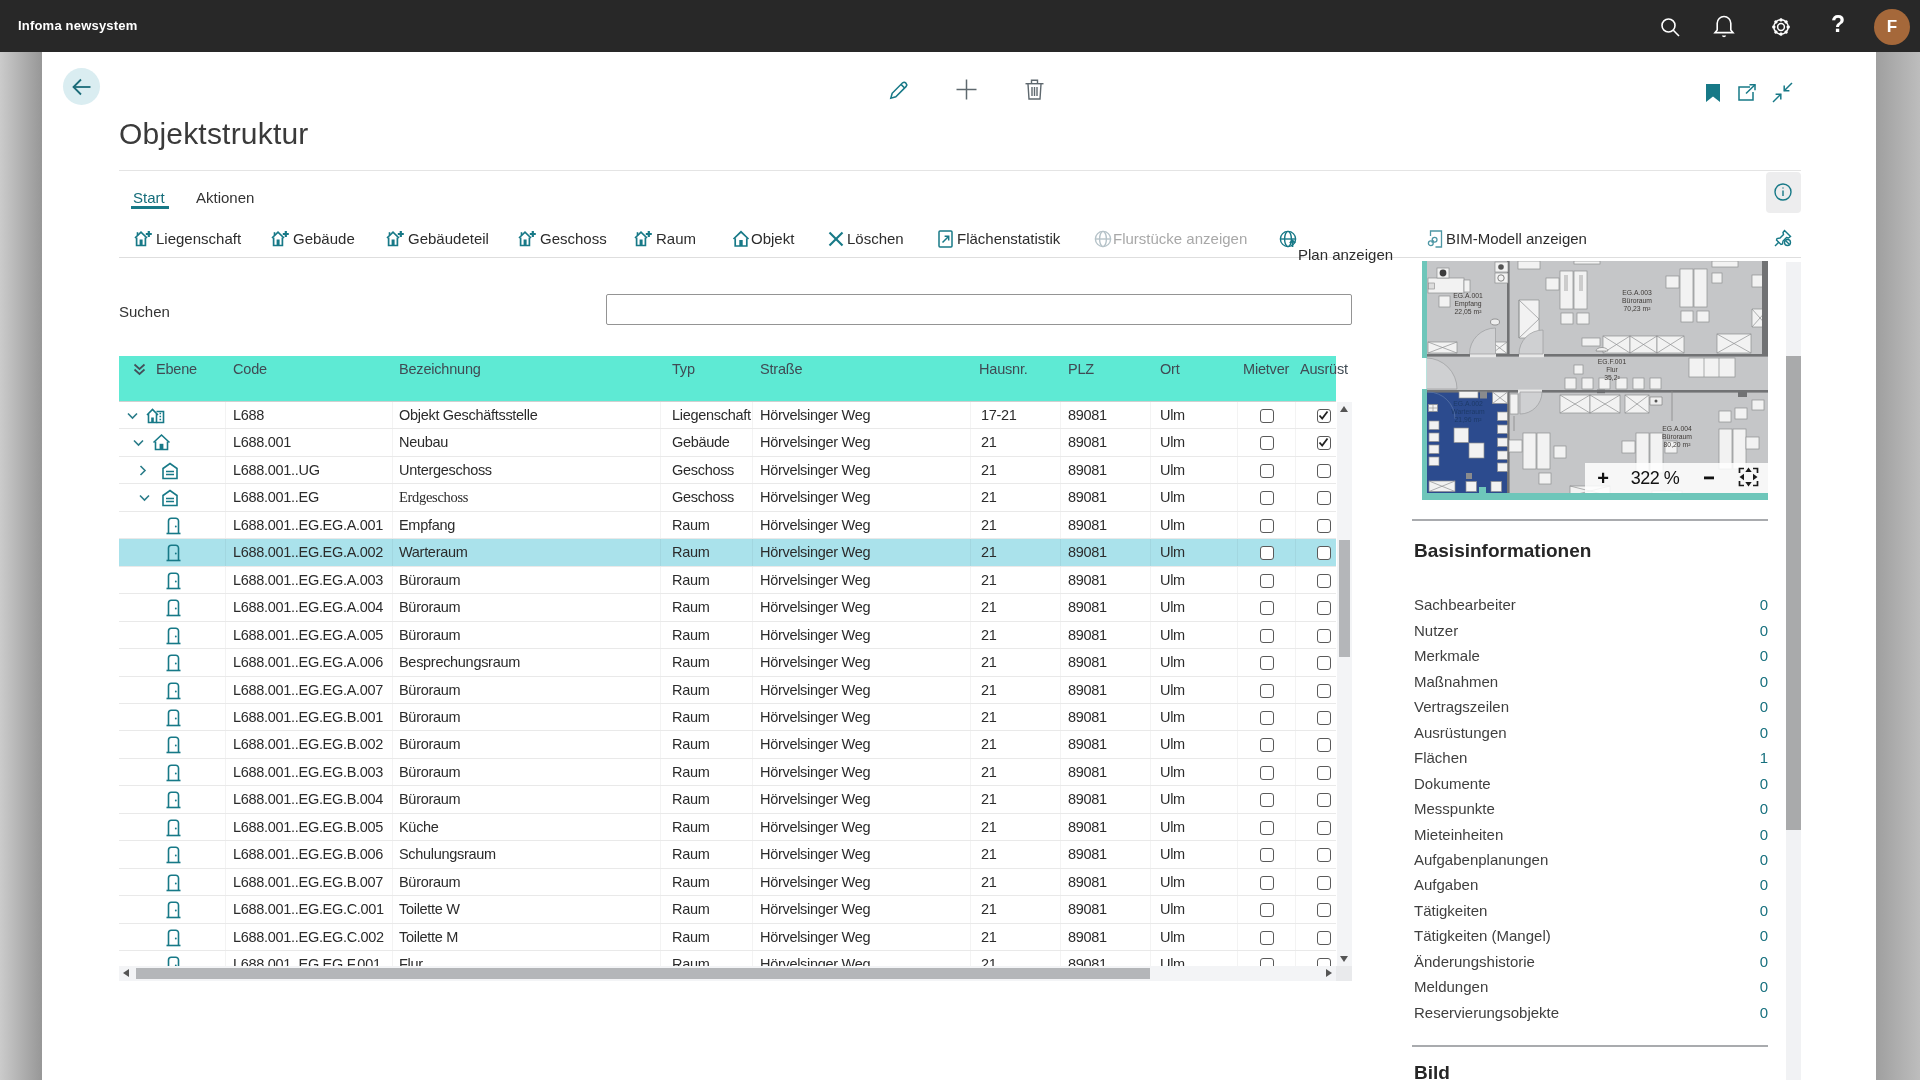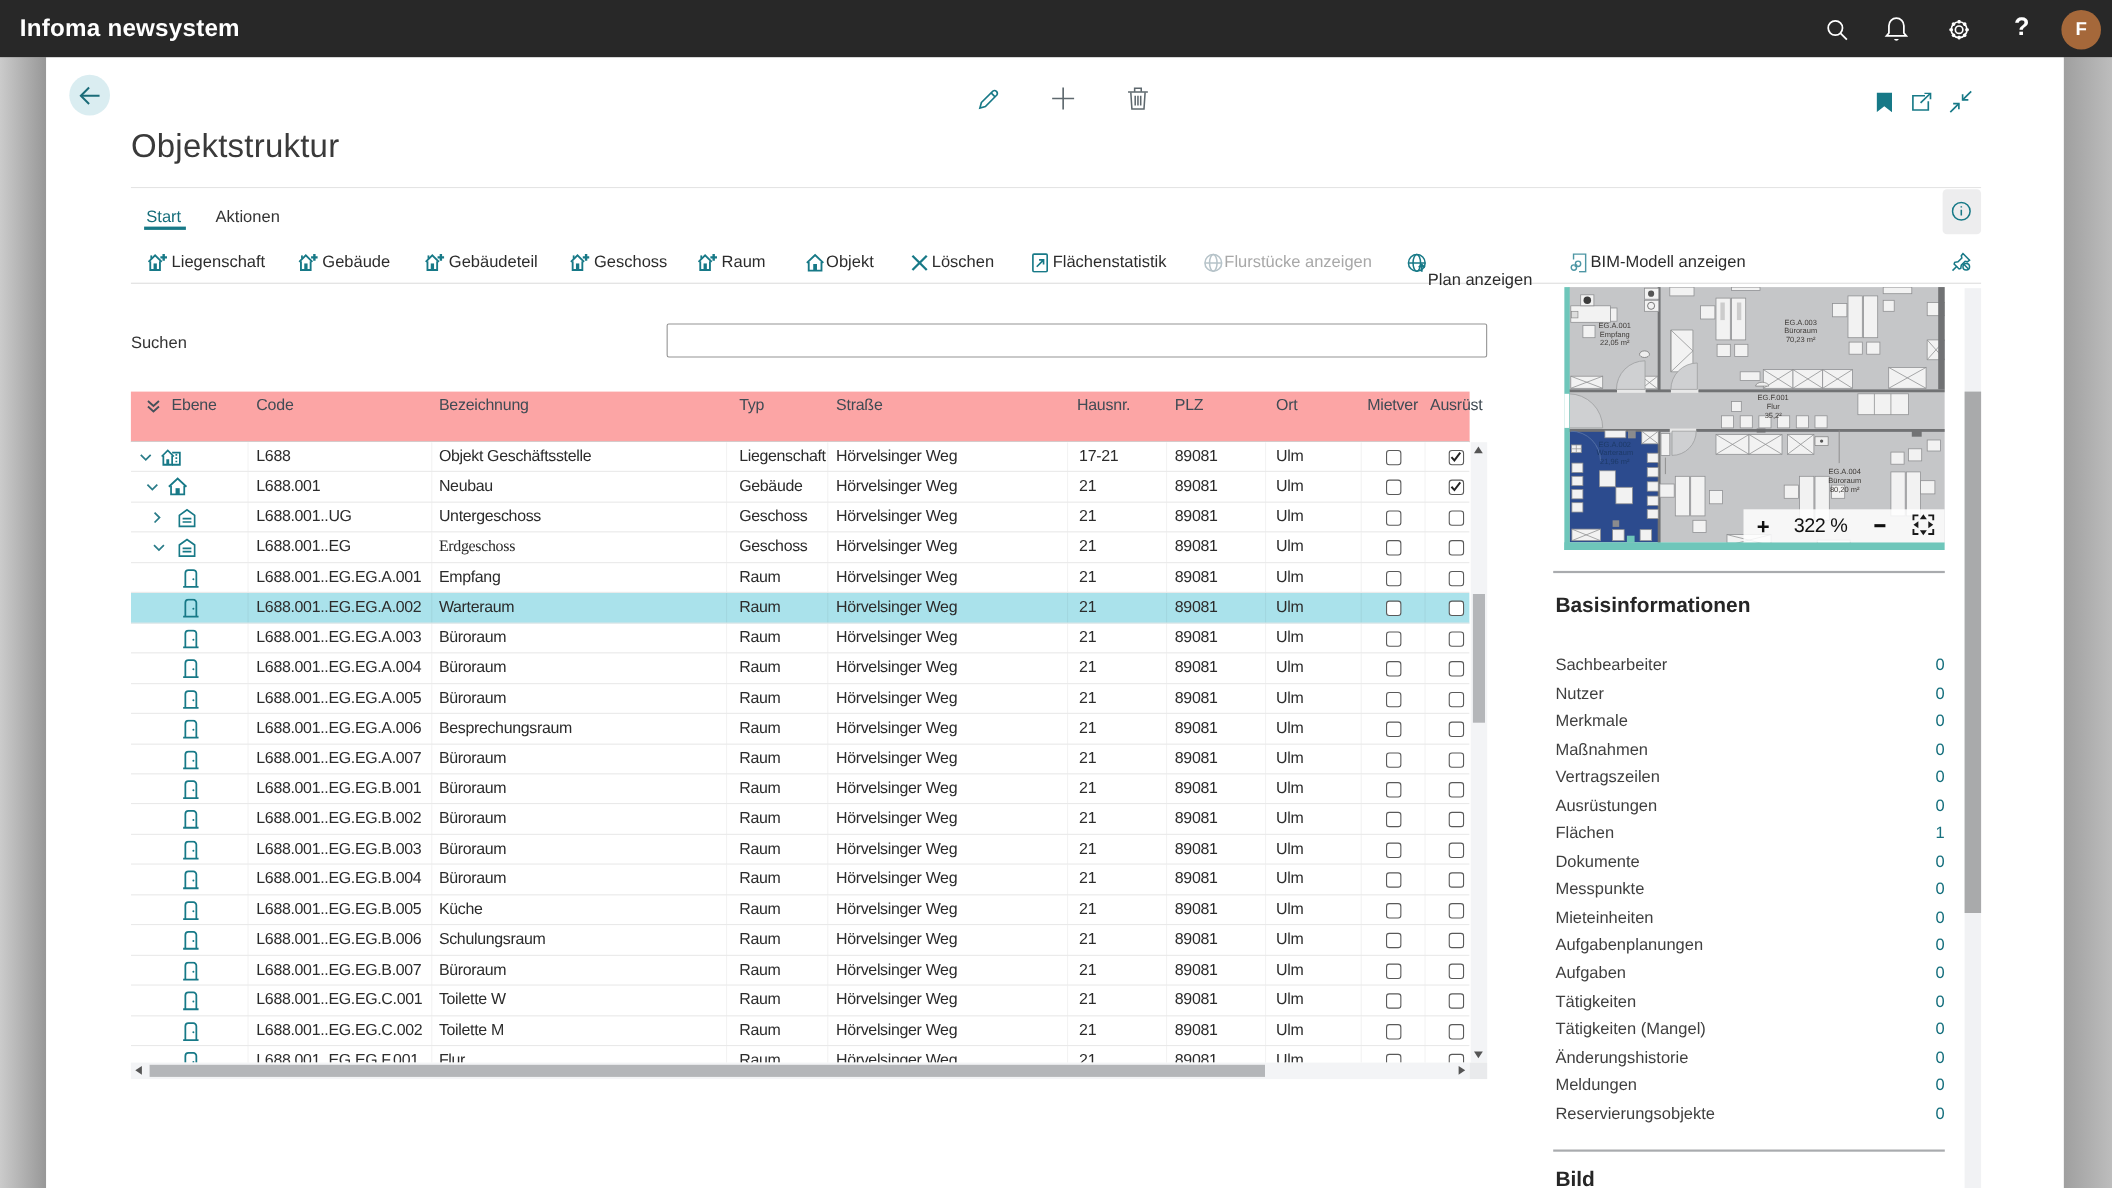--- a/index.html
+++ b/index.html
@@ -1,32 +1,32 @@
 <!DOCTYPE html>
 <html><head><meta charset="utf-8">
 <style>
 *{margin:0;padding:0;box-sizing:border-box;}
 html,body{width:1920px;height:1080px;overflow:hidden;font-family:"Liberation Sans",sans-serif;}
 body{position:relative;background:#fff;transform:translateZ(0);}
 .abs{position:absolute;}
 #bgL{left:0;top:52px;width:42px;height:1028px;background:linear-gradient(90deg,#cbcbcb,#979797);}
 #bgR{left:1876px;top:52px;width:44px;height:1028px;background:linear-gradient(90deg,#9f9f9f,#bdbdbd);}
 #topbar{left:0;top:0;width:1920px;height:52px;background:#282828;}
-#topbar .ttl{position:absolute;left:18px;top:0;height:52px;line-height:52px;color:#fff;font-size:22px;font-weight:700;letter-spacing:.2px;}
+#topbar .ttl{position:absolute;left:18px;top:0;height:52px;line-height:52px;color:#fff;font-size:13px;font-weight:700;letter-spacing:.2px;}
 #card{left:42px;top:52px;width:1834px;height:1028px;background:#fff;}
 .hline{position:absolute;height:1px;background:#e4e4e4;}
 #backbtn{left:63px;top:68px;width:37px;height:37px;border-radius:50%;background:#daedf1;}
 #title{left:119px;top:117px;font-size:30px;color:#3a3a3a;font-weight:400;letter-spacing:.2px;}
 .tab{position:absolute;top:189px;font-size:15px;}
 #infobox{left:1766px;top:172px;width:35px;height:41px;background:#ededee;border-radius:4px;}
 .tbit{position:absolute;top:230px;height:17px;font-size:15px;color:#2c2c2c;white-space:nowrap;}
 .tbit.dis{color:#a8a8a8;}
 #suchen{left:119px;top:303px;font-size:15px;color:#333;}
 #searchbox{left:606px;top:294px;width:746px;height:31px;border:1px solid #949494;border-radius:2px;background:#fff;}
-#thead{left:119px;top:356px;width:1217px;height:46px;background:#fca5a5;border-bottom:1px solid #d0d0d0;}
+#thead{left:119px;top:356px;width:1217px;height:46px;background:#5eead4;border-bottom:1px solid #d0d0d0;}
 .hcell{position:absolute;top:5px;font-size:14.5px;color:#404b54;white-space:nowrap;letter-spacing:-0.2px;}
 #tbody{left:119px;top:402px;width:1217px;height:564px;overflow:hidden;background:#fff;}
 .row{position:absolute;left:0;width:1217px;height:27.45px;background:#fff;}
 .row.sel{background:#aae2eb;}
 .cell{position:absolute;top:5px;font-size:14.5px;color:#2b2b2b;white-space:nowrap;letter-spacing:-0.3px;}
 .vgrid{position:absolute;top:0;height:27.5px;width:1px;background:rgba(30,40,45,0.055);}
 .rowsvg{position:absolute;}
 .cbx{position:absolute;top:7px;width:14px;height:14px;border:1.6px solid #5a5a5a;border-radius:3px;background:#fff;}
 .sbV{left:1337px;top:402px;width:15px;height:564px;background:#f3f4f6;}
 .sbH{left:119px;top:966px;width:1217px;height:15px;background:#f3f4f6;}

